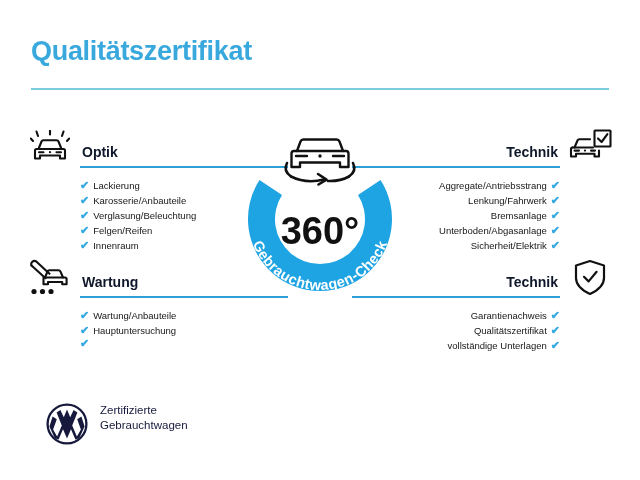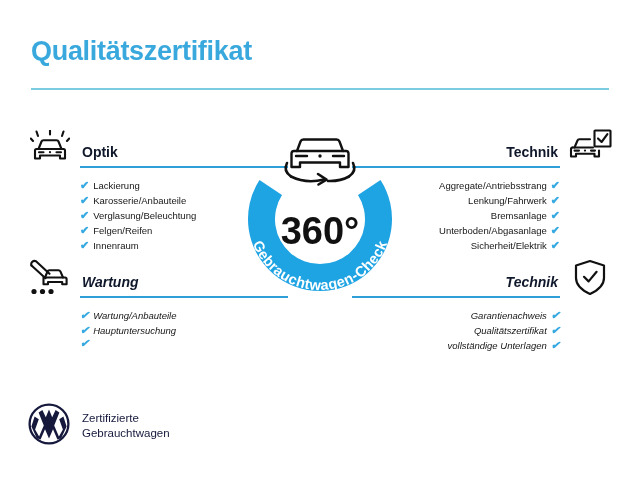--- a/index.html
+++ b/index.html
@@ -43,21 +43,21 @@
   }
 
   
   .section {
     position: absolute;
     width: 268px;
   }
   .section.left  { left: 22px; }
   .section.right { left: 350px; }
   .section.row1  { top: 126px; }
-  .section.row2  { top: 256px; font-style: italic; }
+  .section.row2  { top: 256px; }
 
   .sec-head {
     position: relative;
     height: 46px;
   }
   .sec-icon {
     position: absolute;
     top: 0;
     width: 52px;
     height: 44px;
@@ -126,24 +126,24 @@
     left: 228px;
     top: 118px;
     width: 184px;
     height: 190px;
   }
   .badge svg { display: block; }
 
   
   .footer {
     position: absolute;
-    left: 28px;
+    left: 46px;
     top: 403px;
     display: flex;
-    align-items: center;
+    align-items: flex-start;
     gap: 12px;
   }
   .vw-mark { flex: 0 0 auto; }
   .footer-text {
     font-size: 11.5px;
     line-height: 15px;
     color: #16193c;
     white-space: pre-line;
   }
 </style>

